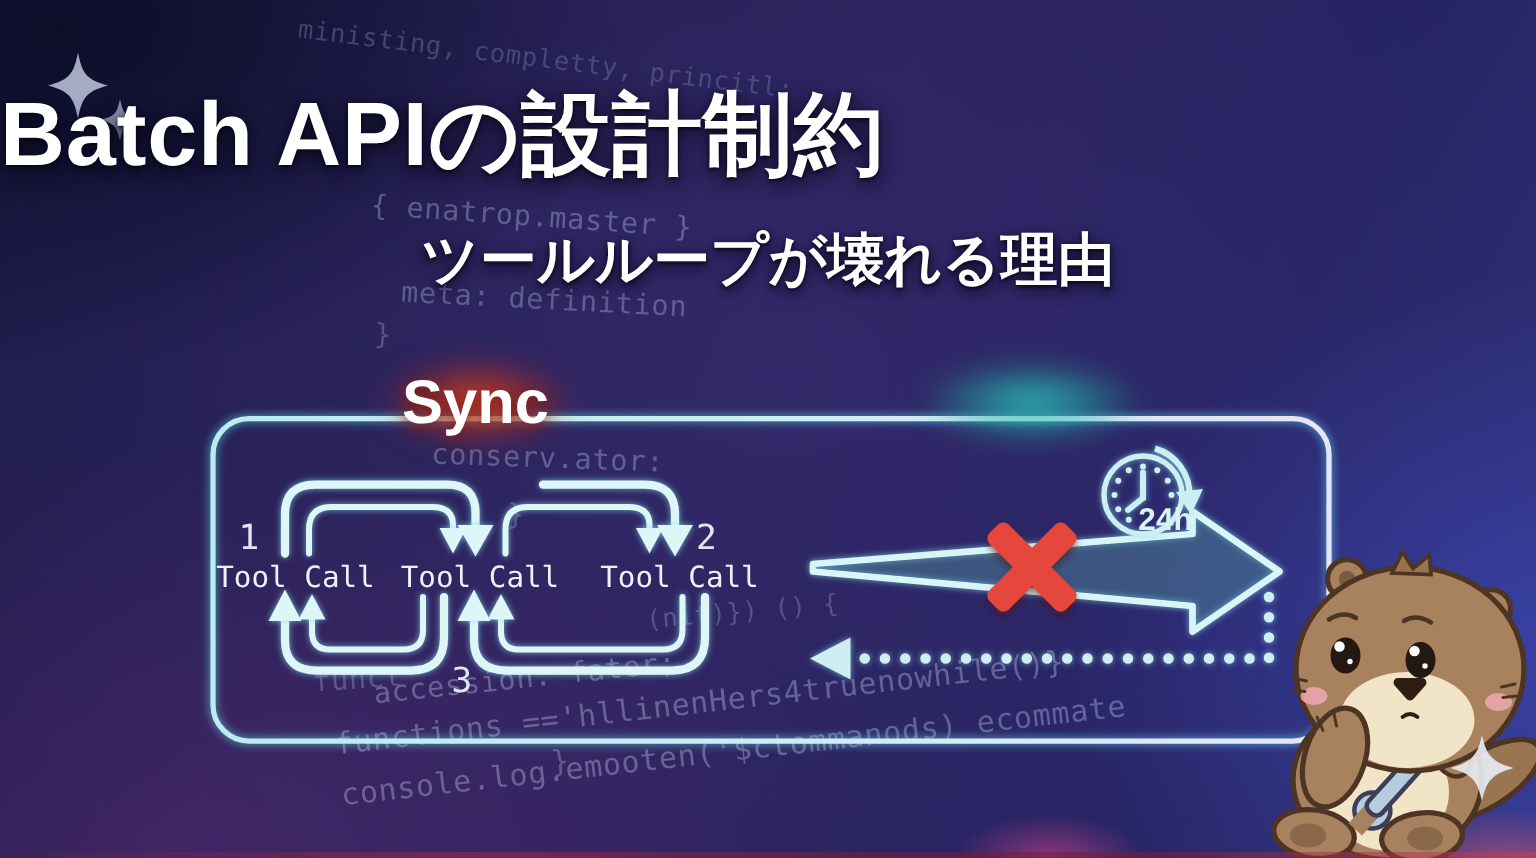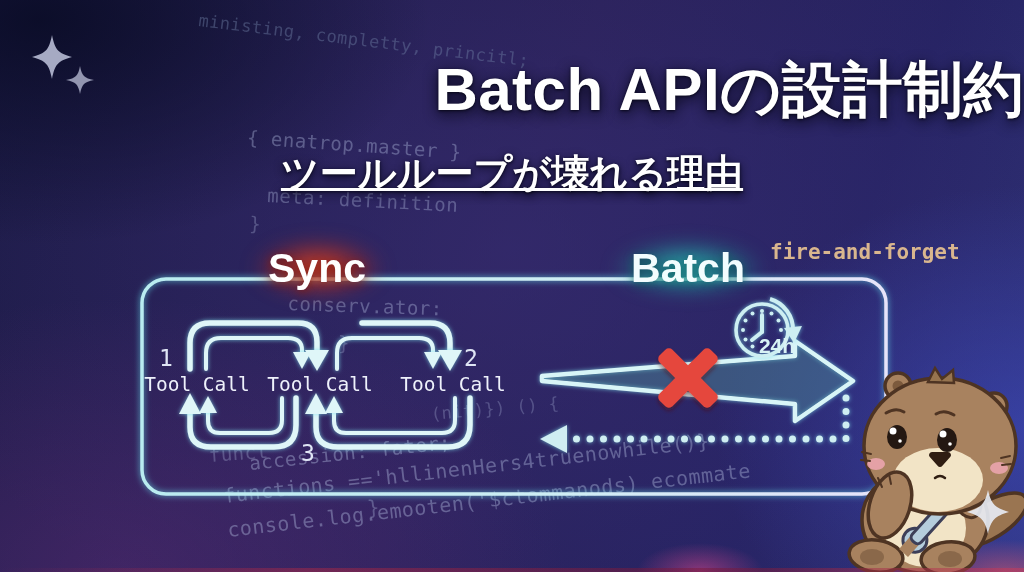--- a/index.html
+++ b/index.html
@@ -27,26 +27,26 @@
   .c3{left:250px;top:212px;font-size:19px;transform:rotate(3deg);opacity:.32;}
   .c4{left:288px;top:292px;font-size:19px;transform:rotate(2deg);opacity:.4;}
   .c5{left:338px;top:332px;font-size:19px;opacity:.3;}
   .c6{left:208px;top:444px;font-size:19px;transform:rotate(-4deg);opacity:.32;}
   .c7{left:430px;top:404px;font-size:17px;transform:rotate(-5deg);opacity:.3;}
   .c8{left:248px;top:452px;font-size:19px;transform:rotate(-6deg);opacity:.42;}
   .c9{left:366px;top:496px;font-size:20px;transform:rotate(-6deg);opacity:.35;}
   .c10{left:222px;top:484px;font-size:20px;transform:rotate(-6.5deg);opacity:.42;}
   .c11{left:226px;top:518px;font-size:20px;transform:rotate(-6.5deg);opacity:.42;}
   
-  .title{position:absolute;z-index:3;left:0;right:0;top:50px;margin:0;text-align:right;
+  .title{position:absolute;z-index:3;left:0;right:0;top:50px;margin:0;text-align:left;
     font-size:60px;font-weight:800;color:#ffffff;letter-spacing:.5px;
     text-shadow:0 4px 14px rgba(5,5,20,.9),0 1px 3px rgba(5,5,20,.9);}
   .subtitle{position:absolute;z-index:3;left:0;right:0;top:148px;margin:0;text-align:center;
     font-size:38px;font-weight:700;color:#ffffff;
-    text-shadow:0 3px 10px rgba(5,5,20,.85),0 1px 3px rgba(5,5,20,.9);text-decoration:underline;}
+    text-shadow:0 3px 10px rgba(5,5,20,.85),0 1px 3px rgba(5,5,20,.9);}
   
   .glowblob{position:absolute;z-index:3;border-radius:50%;filter:blur(9px);}
   .glow-sync{left:252px;top:238px;width:132px;height:60px;
     background:radial-gradient(closest-side,rgba(226,73,38,.95),rgba(190,45,25,.55) 55%,transparent);}
   .glow-batch{left:612px;top:240px;width:152px;height:56px;
     background:radial-gradient(closest-side,rgba(47,212,196,.85),rgba(30,170,160,.45) 60%,transparent);}
   .badge{position:absolute;z-index:3;text-align:center;font-weight:800;font-size:41px;line-height:1;}
   .badge-sync{left:250px;top:248px;width:134px;color:#ffffff;text-shadow:0 2px 8px rgba(130,25,8,.8);}
   .badge-batch{left:610px;top:248px;width:156px;color:#f2fdfe;text-shadow:0 2px 8px rgba(10,90,85,.8);}
   .tagline{position:absolute;z-index:3;left:770px;top:240px;font-family:"DejaVu Sans Mono",monospace;
@@ -205,16 +205,14 @@
       <path d="M935 478 q5 -4 10 0" stroke="#2f1d12" stroke-width="2.5" fill="none" stroke-linecap="round"></path>
       <ellipse cx="890" cy="505" rx="20" ry="34" transform="rotate(18 890 505)" fill="#a8825f" stroke="#4e3423" stroke-width="3.5"></ellipse>
       <path d="M878 478 l4 9 M889 474 l2 10" stroke="#4e3423" stroke-width="2" stroke-linecap="round"></path>
       <path d="M988 490 C991 504 995 508 1009 512 C995 516 991 520 988 534 C985 520 981 516 967 512 C981 508 985 504 988 490 Z" fill="#e9edf6" opacity="0.9"></path>
     </g>
   </svg>
 
   <div class="glowblob glow-sync"></div>
   <div class="badge badge-sync">Sync</div>
   <div class="glowblob glow-batch"></div>
-  <div class="badge badge-batch">Batch</div>
-  <div class="tagline">fire-and-forget</div>
 
 </div>
 
 </body></html>

